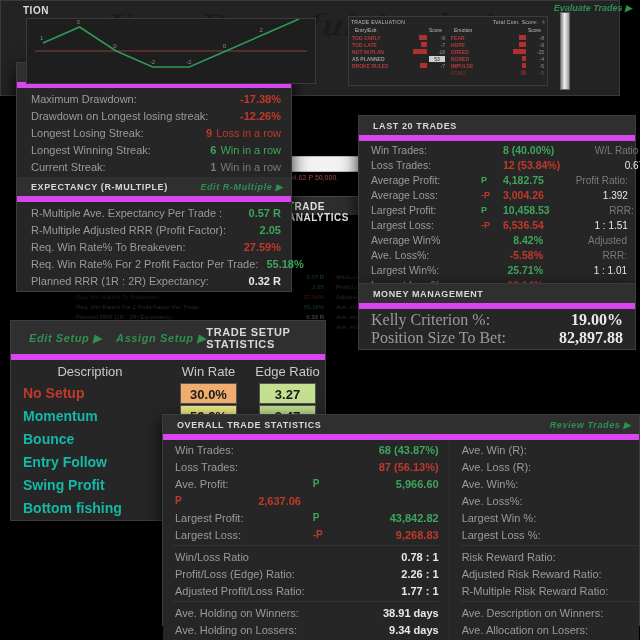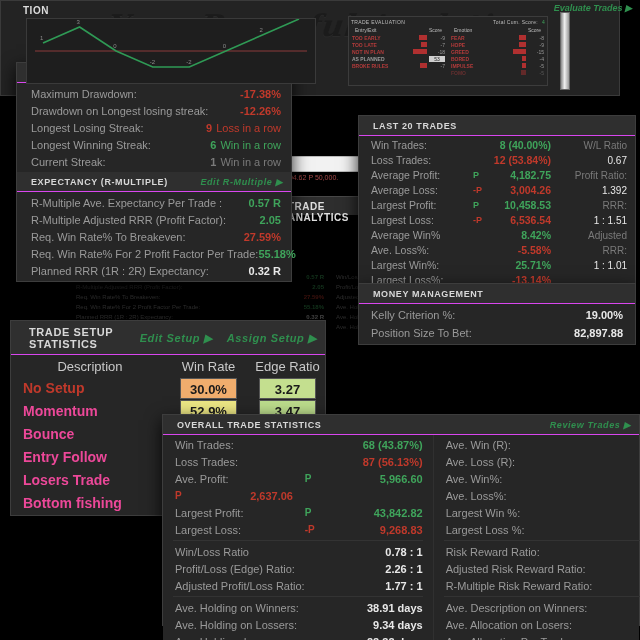--- a/index.html
+++ b/index.html
@@ -27,35 +27,36 @@
 
   
   .panel {
     position: absolute;
     background: #2b2b2b;
     border: 1px solid #3d3d3d;
     box-shadow: 0 6px 16px rgba(0,0,0,.85);
   }
   .panel-head {
     background: #2f2f2f;
-    border-bottom: 1px solid #d946ef;
+    border-bottom: 6px solid #d946ef;
     color: #d8d8d8;
     font-size: 9px;
     font-weight: bold;
     letter-spacing: .6px;
     padding: 5px 8px 4px 14px;
     display: flex; align-items: center; justify-content: space-between;
   }
   .panel-body { background: #262626; padding: 2px 0; }
 
   .row {
     display: flex; align-items: flex-end;
     font-size: 11px;
     padding: 2px 10px 2px 12px;
     line-height: 14px;
+    gap: 8px;
   }
   .row .lbl { color: #9a9a9a; flex: 1 1 auto; white-space: nowrap; }
   .row .val { color: #e6e6e6; text-align: right; white-space: nowrap; font-weight: bold; }
   .green { color: #3fa45b !important; }
   .red   { color: #c0392b !important; }
   .grey  { color: #7a7a7a !important; }
   .white { color: #e8e8e8 !important; }
   .link {
     color: #2f8f4e; font-size: 9px; font-style: italic; font-weight: bold;
     white-space: nowrap;
@@ -74,34 +75,34 @@
   
   #p-last20 { left: 358px; top: 115px; width: 278px; }
   #p-last20 .row { padding: 1px 8px 1px 12px; font-size: 10.5px; line-height: 13px; }
   #p-last20 .lbl { flex: 0 0 102px; }
   #p-last20 .mark { flex: 0 0 14px; font-size: 9px; font-weight: bold; }
   #p-last20 .val { flex: 1 1 auto; text-align: right; padding-right: 8px; }
   #p-last20 .aux { flex: 0 0 68px; text-align: right; font-size: 10px; }
 
   
   #p-money { left: 358px; top: 283px; width: 278px; }
-  #p-money .row { padding: 2px 12px 2px 12px; font-size: 11px; }
+  #p-money .row { padding: 2px 12px 2px 12px; font-size: 16px; font-family: Liberation Serif, serif; }
 
   
   #p-setup { left: 10px; top: 320px; width: 316px; }
   #p-setup .panel-head { font-size: 11px; padding-left: 18px; }
   #p-setup .setup-grid { display: flex; }
   #p-setup .col-desc { flex: 0 0 158px; }
   #p-setup .col-wr, #p-setup .col-er { flex: 0 0 79px; }
   .setup-hdr {
     text-align: center; color: #c9c9c9; font-size: 13px;
     padding: 4px 0 3px; font-weight: normal;
   }
   .setup-name {
-    font-size: 14px; font-weight: bold; color: #ec4899;
+    font-size: 14px; font-weight: bold; color: #14b8a6;
     padding: 2px 0 2px 12px; line-height: 19px;
   }
   .setup-name.first { color: #c0392b; }
   .cell {
     height: 21px; line-height: 21px; text-align: center;
     font-size: 13px; font-weight: bold; color: #1a1a1a;
     border: 1px solid #555; margin: 1px 11px;
   }
 
   
@@ -480,36 +481,36 @@
               </div>
             </div>
       </div>
     </div>
   </div>
   <div id="eval-scroll"></div>
 </div>
 
 <div class="panel" id="p-setup">
   <div class="panel-head">
-    <span>TRADE SETUP STATISTICS</span>
     <span style="display:flex;gap:14px">
       <span class="link" style="font-size:11px">Edit Setup ▶</span>
       <span class="link" style="font-size:11px">Assign Setup ▶</span>
     </span>
+    <span>TRADE SETUP STATISTICS</span>
   </div>
   <div class="panel-body" style="padding:0">
     <div class="setup-grid">
       <div class="col-desc">
         <div class="setup-hdr">Description</div>
         <div id="setup-names">
               <div class="setup-name first">No Setup</div>
               <div class="setup-name">Momentum</div>
               <div class="setup-name">Bounce</div>
               <div class="setup-name">Entry Follow</div>
-              <div class="setup-name">Losers Trade</div>
+              <div class="setup-name">Swing Profit</div>
               <div class="setup-name">Bottom fishing</div>
             </div>
       </div>
       <div class="col-wr">
         <div class="setup-hdr">Win Rate</div>
         <div id="setup-wr">
               <div class="cell" style="background: rgb(240, 173, 109);">30.0%</div>
               <div class="cell" style="background: rgb(236, 230, 132);">52.9%</div>
               <div class="cell" style="background: rgb(207, 196, 122);">50.0%</div>
               <div class="cell" style="visibility: hidden;"></div>

